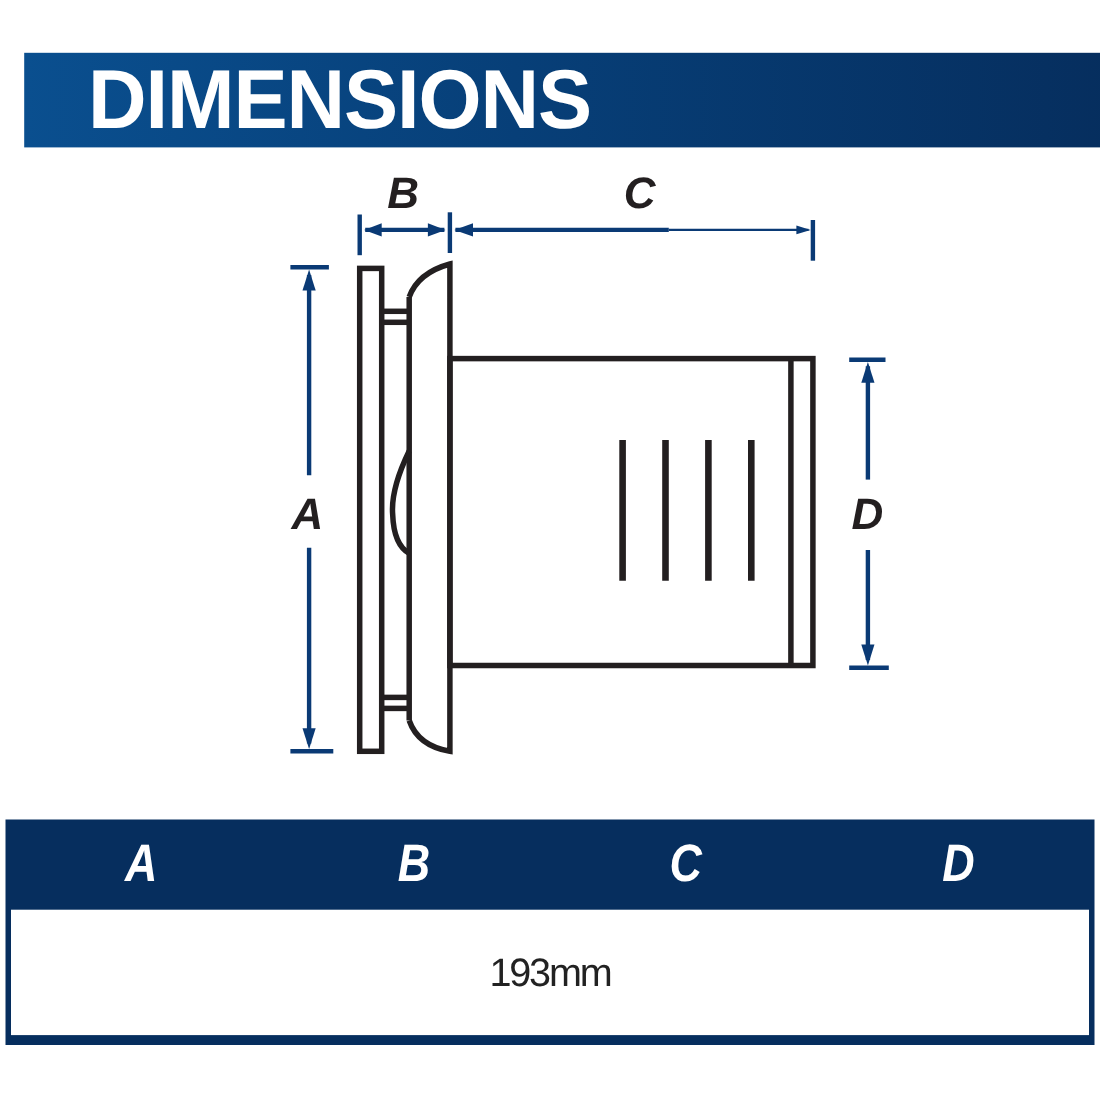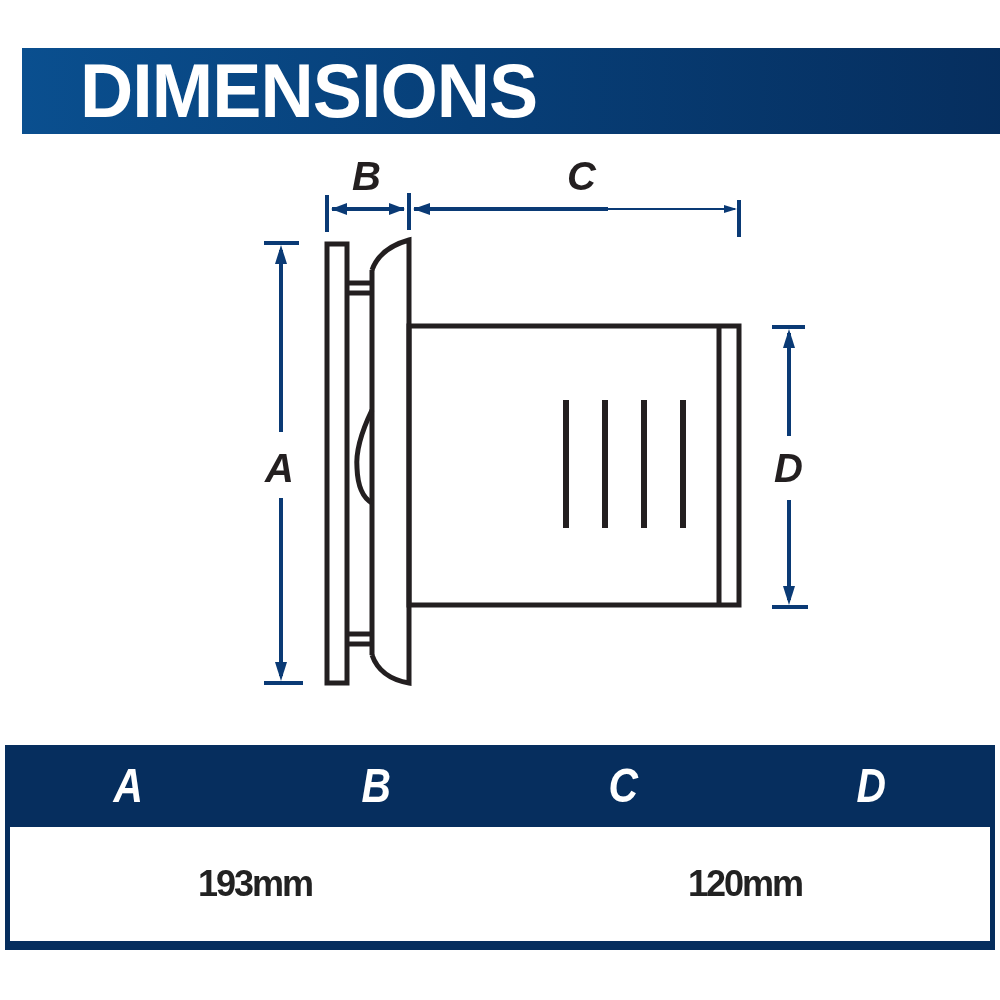--- a/index.html
+++ b/index.html
@@ -5,21 +5,21 @@
   html,body{margin:0;padding:0;background:#ffffff;}
   body{width:1000px;height:1000px;position:relative;overflow:hidden;font-family:"Liberation Sans",sans-serif;}
   .header{position:absolute;left:22px;top:48px;width:992px;height:86px;background:linear-gradient(90deg,#0a4f8f 0%,#073f78 45%,#062e5e 100%);}
   .header-title{position:absolute;left:58px;top:2px;font-family:"Liberation Sans",sans-serif;font-weight:bold;font-size:76px;color:#ffffff;letter-spacing:-1px;line-height:82px;transform:scaleX(0.97);transform-origin:left;}
   .diagram{position:absolute;left:0;top:140px;width:1000px;height:600px;}
   .table{position:absolute;left:5px;top:745px;width:990px;height:205px;background:#062e5e;}
   .table-head{position:absolute;left:0;top:0;width:990px;height:80px;display:flex;}
   .table-head .cell,.table-body .cell{flex:1;display:flex;align-items:center;justify-content:center;}
   .table-head .cell span{color:#ffffff;font-weight:bold;font-style:italic;font-size:48px;transform:scaleX(0.85);}
   .table-body{position:absolute;left:5px;top:82px;width:980px;height:114px;background:#ffffff;display:flex;}
-  .table-body .cell span{color:#222222;font-size:36px;letter-spacing:-2px;font-weight:bold;}
+  .table-body .cell span{color:#222222;font-size:36px;letter-spacing:-2px;}
 </style>
 </head>
 <body>
 
 <div class="header">
   <div class="header-title">DIMENSIONS</div>
 </div>
 
 <div class="diagram">
   <svg width="1000" height="600" viewBox="0 140 1000 600" xmlns="http://www.w3.org/2000/svg">
@@ -97,17 +97,14 @@
         <span>C</span>
       </div>
     <div class="cell">
         <span>D</span>
       </div>
   </div>
   <div class="table-body">
     <div class="cell">
         <span>193mm</span>
       </div>
-    <div class="cell">
-        <span>120mm</span>
-      </div>
   </div>
 </div>
 
 </body></html>

